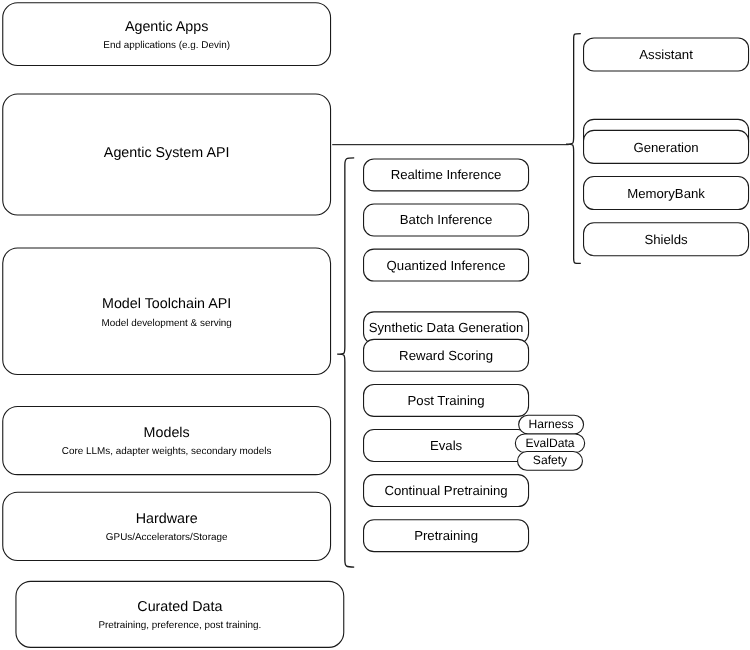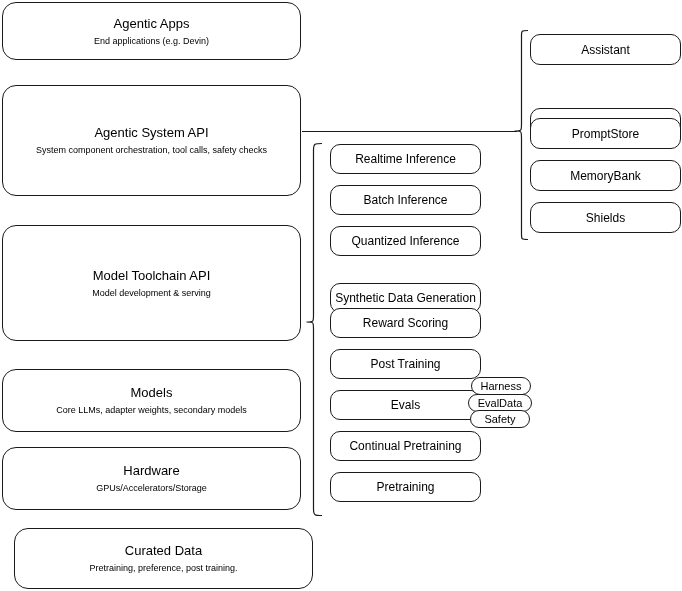--- a/index.html
+++ b/index.html
@@ -86,21 +86,20 @@
 
 <div id="canvas">
 
   <div id="stack-layers">
       <div class="layer-box" style="left: 2px; top: 2px; width: 299px; height: 58px;">
         <div class="layer-title">Agentic Apps</div>
         <div class="layer-sub">End applications (e.g. Devin)</div>
       </div>
       <div class="layer-box" style="left: 2px; top: 85px; width: 299px; height: 111px;">
         <div class="layer-title">Agentic System API</div>
-        <div class="layer-sub">System component orchestration, tool calls, safety checks</div>
       </div>
       <div class="layer-box" style="left: 2px; top: 225px; width: 299px; height: 116px;">
         <div class="layer-title">Model Toolchain API</div>
         <div class="layer-sub">Model development &amp; serving</div>
       </div>
       <div class="layer-box" style="left: 2px; top: 369px; width: 299px; height: 63px;">
         <div class="layer-title">Models</div>
         <div class="layer-sub">Core LLMs, adapter weights, secondary models</div>
       </div>
       <div class="layer-box" style="left: 2px; top: 447px; width: 299px; height: 63px;">
@@ -137,18 +136,18 @@
 
   <div id="evals-subcomponents">
       <div class="mini-pill" style="left: 471px; top: 377px; width: 60px; height: 18px; z-index: 5;">Harness</div>
       <div class="mini-pill" style="left: 468px; top: 394px; width: 64px; height: 18px; z-index: 6;">EvalData</div>
       <div class="mini-pill" style="left: 470px; top: 410px; width: 60px; height: 18px; z-index: 7;">Safety</div>
     </div>
 
   <div id="system-components">
       <div class="pill-box" style="left: 530px; top: 34px; width: 151px; height: 31px;">Assistant</div>
       <div class="pill-box" style="left: 530px; top: 76px; width: 151px; height: 31px; margin-top: 32px;">Orchestrator</div>
-      <div class="pill-box" style="left: 530px; top: 118px; width: 151px; height: 31px;">PromptStore</div>
+      <div class="pill-box" style="left: 530px; top: 118px; width: 151px; height: 31px;">Generation</div>
       <div class="pill-box" style="left: 530px; top: 160px; width: 151px; height: 31px;">MemoryBank</div>
       <div class="pill-box" style="left: 530px; top: 202px; width: 151px; height: 31px;">Shields</div>
     </div>
 
 </div>
 
 </body></html>

